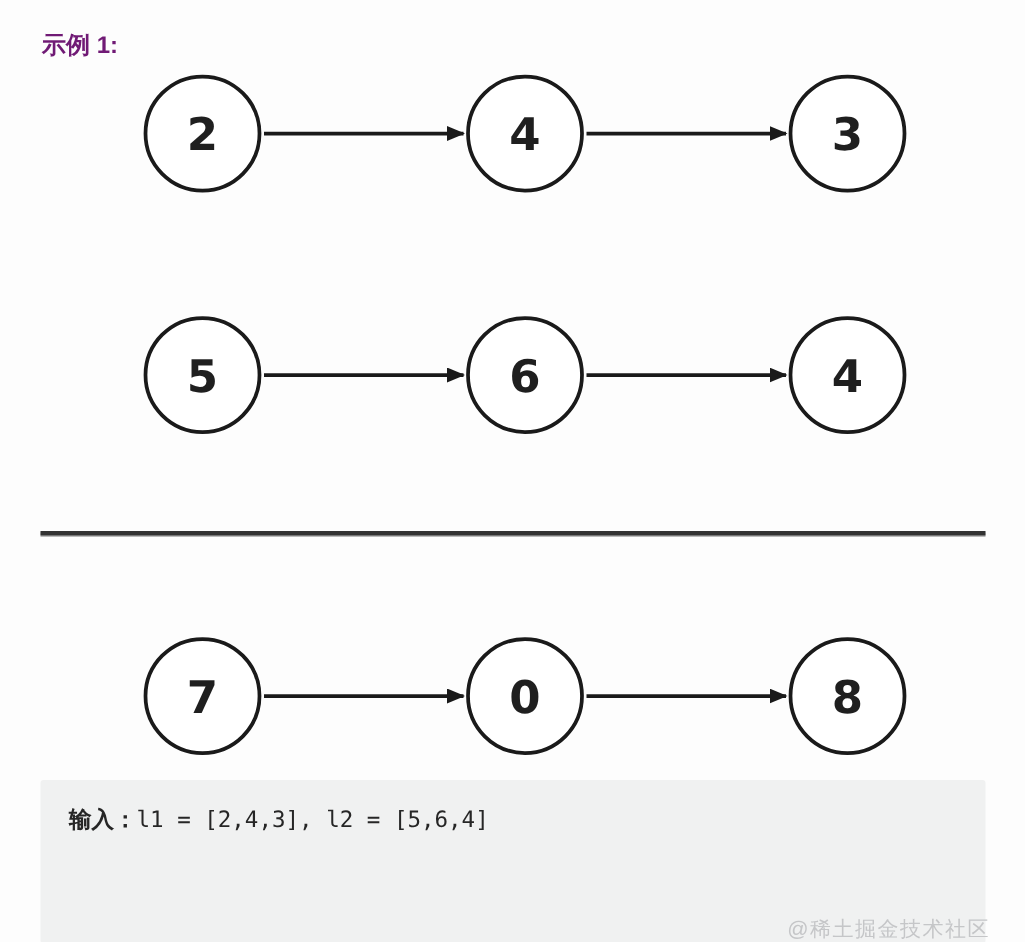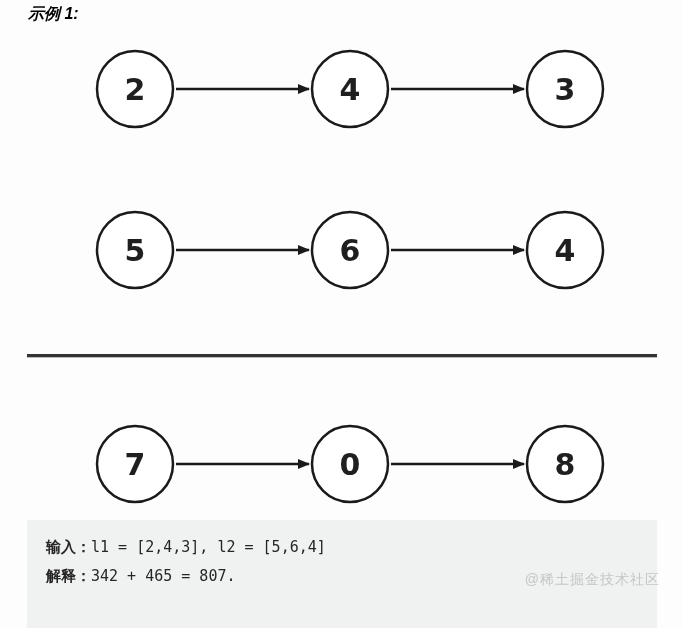--- a/index.html
+++ b/index.html
@@ -10,25 +10,24 @@
   .page {
     position: relative;
     width: 683px;
     height: 628px;
     background: #fdfdfd;
     overflow: hidden;
   }
   .title {
     position: absolute;
     left: 28px;
-    top: 4px;
+    top: 20px;
     font-size: 16px;
     font-weight: bold;
-    color: #000000;
-    font-style: italic;
+    color: #701a75;
   }
   .list-svg {
     position: absolute;
     left: 0;
     width: 683px;
     height: 100px;
   }
   .list-svg.row1 { top: 39px; }
   .list-svg.row2 { top: 200px; }
   .list-svg.row3 { top: 414px; }
@@ -78,21 +77,21 @@
   .io-label {
     font-weight: bold;
     font-family: "Liberation Sans", sans-serif;
   }
   .io-code {
     font-family: "DejaVu Sans Mono", "Liberation Mono", monospace;
   }
   .watermark {
     position: absolute;
     right: 23px;
-    top: 571px;
+    top: 611px;
     font-size: 14px;
     color: #c5c6c8;
     letter-spacing: 1px;
   }
 </style>
 </head>
 <body>
 
 <div class="page">
 
@@ -143,18 +142,17 @@
     <circle class="node-circle" cx="135" cy="50" r="38"></circle>
     <circle class="node-circle" cx="350" cy="50" r="38"></circle>
     <circle class="node-circle" cx="565" cy="50" r="38"></circle>
     <text class="node-text" x="135" y="61">7</text>
     <text class="node-text" x="350" y="61">0</text>
     <text class="node-text" x="565" y="61">8</text>
   </svg>
 
   <div class="io-box">
     <div class="io-line"><span class="io-label">输入：</span><span class="io-code">l1 = [2,4,3], l2 = [5,6,4]</span></div>
-    <div class="io-line"><span class="io-label">解释：</span><span class="io-code">342 + 465 = 807.</span></div>
   </div>
 
   <div class="watermark">@稀土掘金技术社区</div>
 
 </div>
 
 </body></html>

